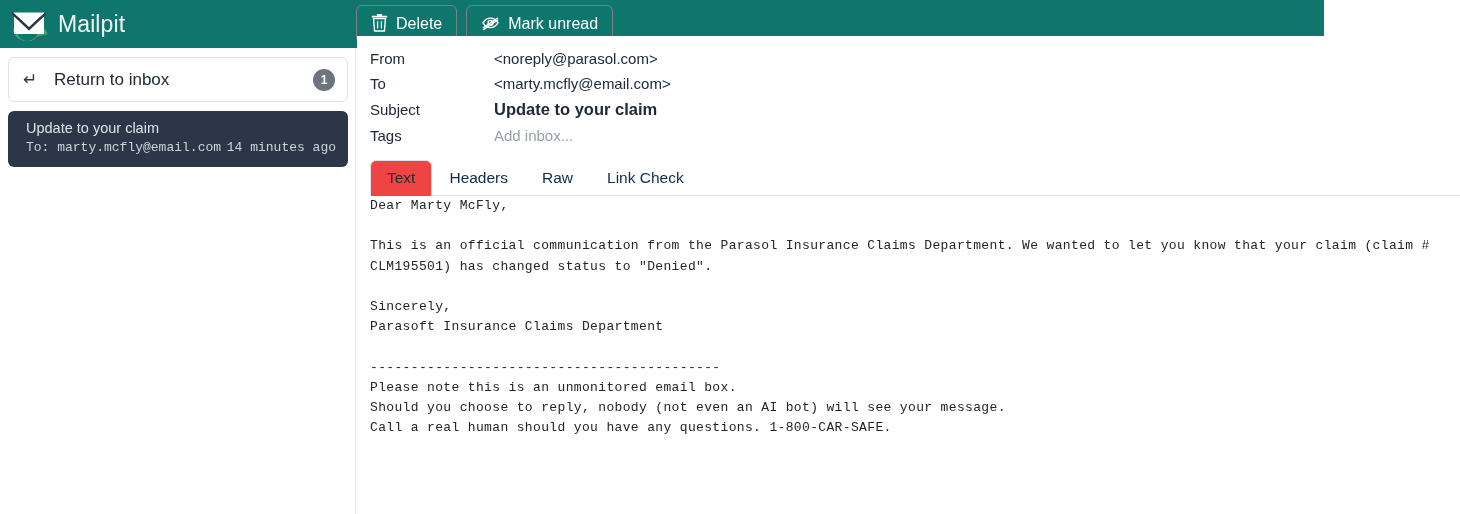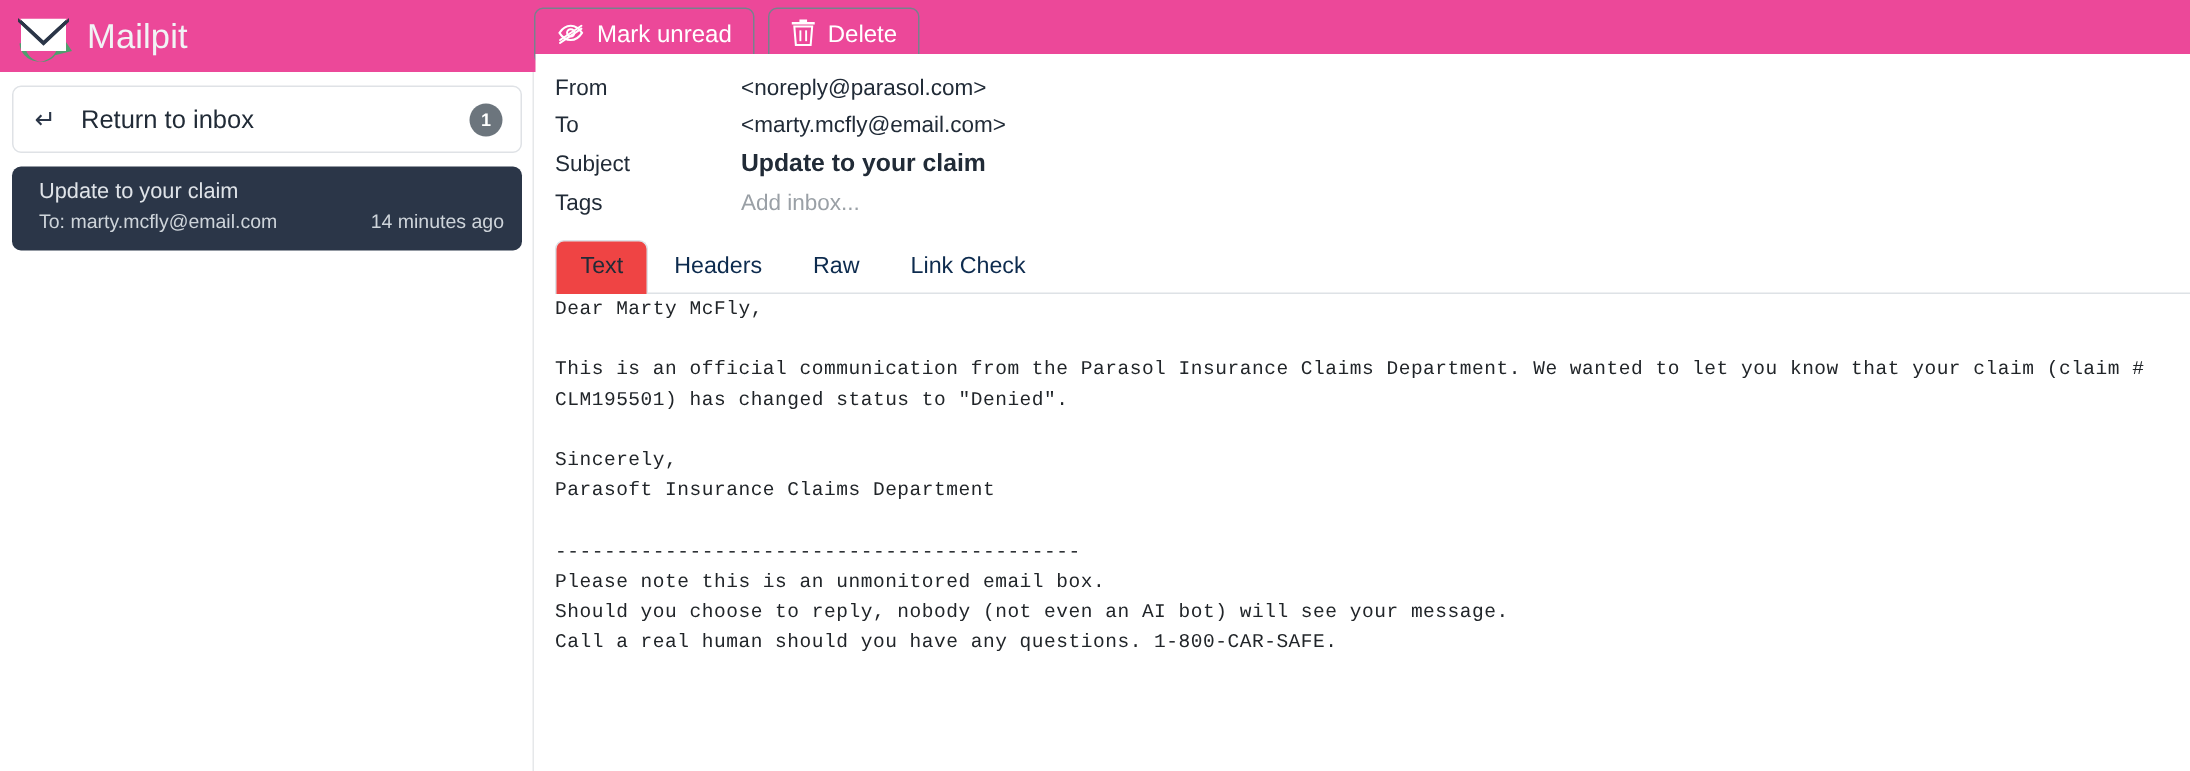--- a/index.html
+++ b/index.html
@@ -7,22 +7,22 @@
     margin: 0; padding: 0;
     width: 1460px; height: 514px;
     background: #ffffff;
     font-family: "Liberation Sans", sans-serif;
     overflow: hidden;
   }
 
   
   .navbar {
     position: absolute; top: 0; left: 0;
-    width: 1460px; height: 48px;
-    background: #ec4899;
+    width: 1324px; height: 48px;
+    background: #0f766e;
     display: flex; align-items: center;
   }
   .brand {
     width: 356px; height: 48px;
     display: flex; align-items: center;
     padding-left: 8px;
     flex: 0 0 356px;
   }
   .brand-logo { width: 42px; height: 42px; flex: 0 0 42px; }
   .brand-name {
@@ -103,20 +103,21 @@
     background: #2b3648; border-radius: 6px;
     padding: 8px 12px 0 18px; cursor: pointer;
   }
   .msg-subject {
     color: #dfe3e8; font-size: 14.5px; line-height: 19px;
     white-space: nowrap; overflow: hidden; text-overflow: ellipsis;
   }
   .msg-meta {
     display: flex; align-items: center; justify-content: space-between;
     margin-top: 2px;
+    font-family: Liberation Mono, monospace;
   }
   .msg-to { color: #ced4da; font-size: 13px; }
   .msg-time { color: #ced4da; font-size: 13px; white-space: nowrap; }
 
   
   .main {
     position: absolute; top: 36px; left: 357px;
     width: 1103px; height: 466px;
     background: #ffffff;
     padding: 14px 0 0 13px;
@@ -183,41 +184,41 @@
         <path d="M4 9 L21 25 L38 9 L38 11.5 L21 27.5 L4 11.5 Z" fill="#2b3648"></path>
         <path d="M5.5 9.5 L21 23.5 L36.5 9.5 Z" fill="#ffffff"></path>
       </svg>
     </span>
     <span class="brand-name">Mailpit</span>
   </div>
 
   <div class="nav-center">
     <button class="btn-outline">
       <span>
+        <svg width="17" height="19" viewBox="0 0 20 22" fill="#ffffff">
+          <path d="M7 1 L13 1 L13 3 L19 3 L19 5 L1 5 L1 3 L7 3 Z"></path>
+          <path d="M3 6.5 L17 6.5 L15.8 21 L4.2 21 Z" fill="none" stroke="#ffffff" stroke-width="1.6"></path>
+          <rect x="7" y="9.5" width="1.5" height="8.5"></rect>
+          <rect x="11.5" y="9.5" width="1.5" height="8.5"></rect>
+        </svg>
+      </span>
+      <span>Delete</span>
+    </button>
+
+    <button class="btn-outline">
+      <span>
         <svg width="19" height="19" viewBox="0 0 24 24" fill="none" stroke="#ffffff" stroke-width="1.7" stroke-linecap="round">
           <path d="M2.5 12.5 C5 8.5 8.5 6.5 12 6.5 C15.5 6.5 19 8.5 21.5 12.5 C19 16.5 15.5 18.5 12 18.5 C8.5 18.5 5 16.5 2.5 12.5 Z"></path>
           <circle cx="12" cy="12.5" r="3.1"></circle>
           <path d="M3 18.5 L21 6.5"></path>
           <path d="M3 21 L21 9"></path>
         </svg>
       </span>
       <span>Mark unread</span>
     </button>
-
-    <button class="btn-outline">
-      <span>
-        <svg width="17" height="19" viewBox="0 0 20 22" fill="#ffffff">
-          <path d="M7 1 L13 1 L13 3 L19 3 L19 5 L1 5 L1 3 L7 3 Z"></path>
-          <path d="M3 6.5 L17 6.5 L15.8 21 L4.2 21 Z" fill="none" stroke="#ffffff" stroke-width="1.6"></path>
-          <rect x="7" y="9.5" width="1.5" height="8.5"></rect>
-          <rect x="11.5" y="9.5" width="1.5" height="8.5"></rect>
-        </svg>
-      </span>
-      <span>Delete</span>
-    </button>
   </div>
 
 </div>
 
 <div class="sidebar">
 
   <div class="return-box">
     <span class="return-icon">↵</span>
     <span class="return-label">Return to inbox</span>
     <span class="badge-count">1</span>

